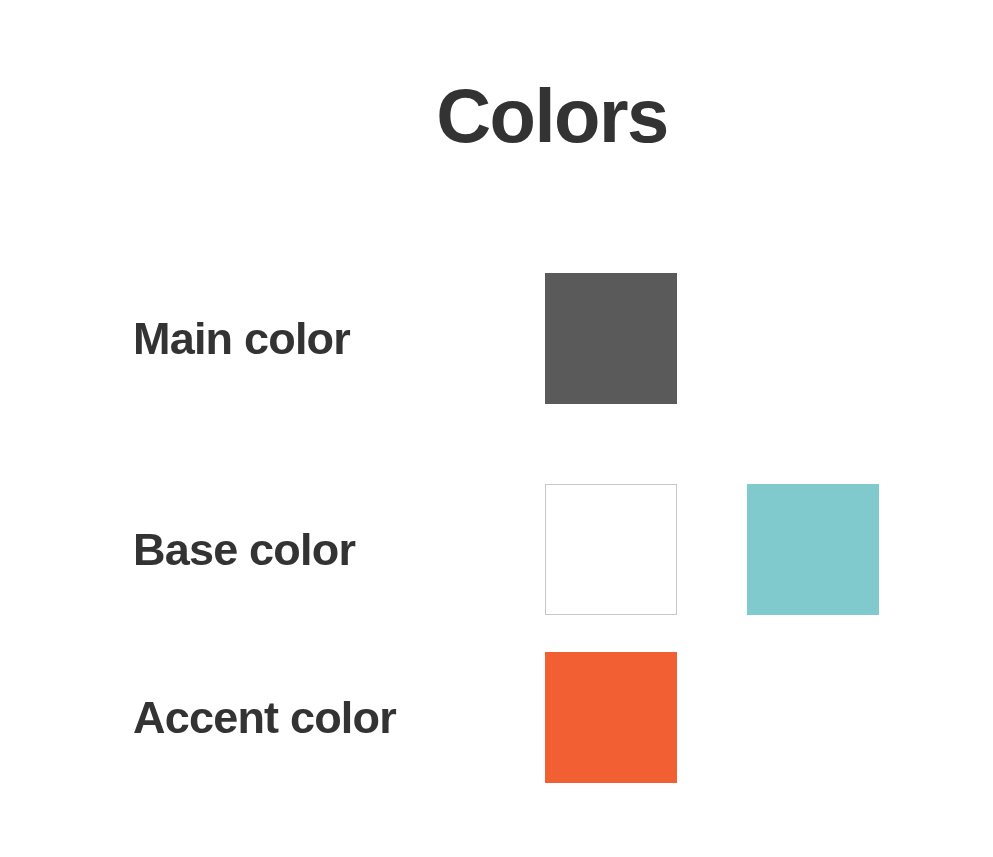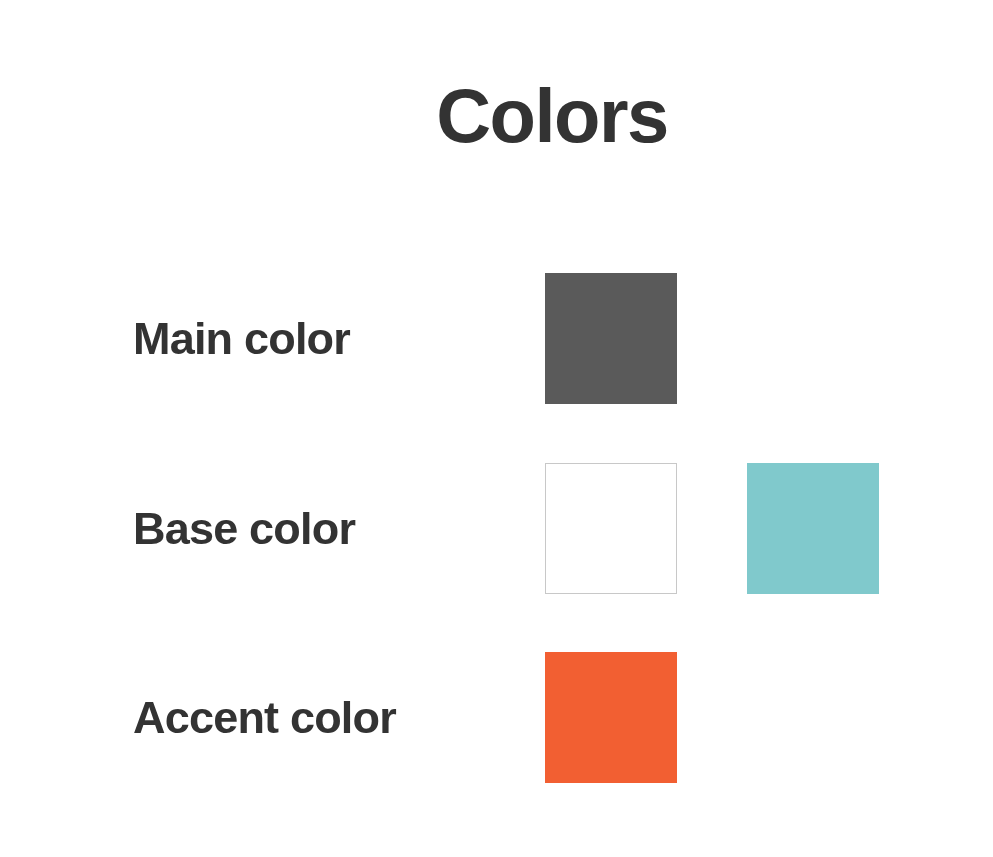--- a/index.html
+++ b/index.html
@@ -38,21 +38,21 @@
   }
 
   
   .swatch-row {
     position: absolute;
     left: 0;
     width: 924px;
     height: 131px;
   }
   .swatch-row.row-0 { top: 273px; }
-  .swatch-row.row-1 { top: 463px; }
+  .swatch-row.row-1 { top: 484px; }
   .swatch-row.row-2 { top: 652px; }
 
   .row-label {
     position: absolute;
     left: 133px;
     top: 0;
     height: 131px;
     display: flex;
     align-items: center;
     font-size: 45px;

